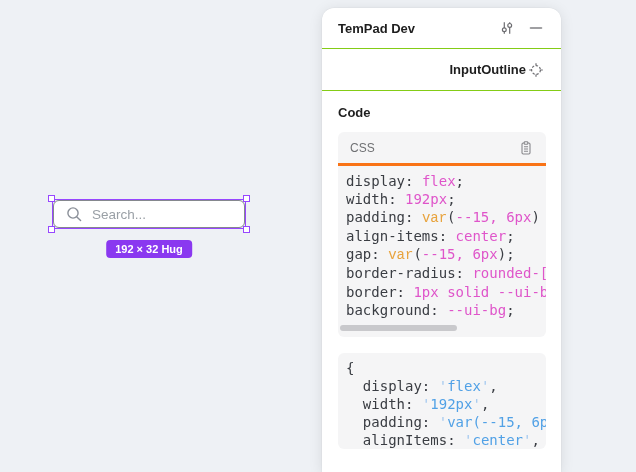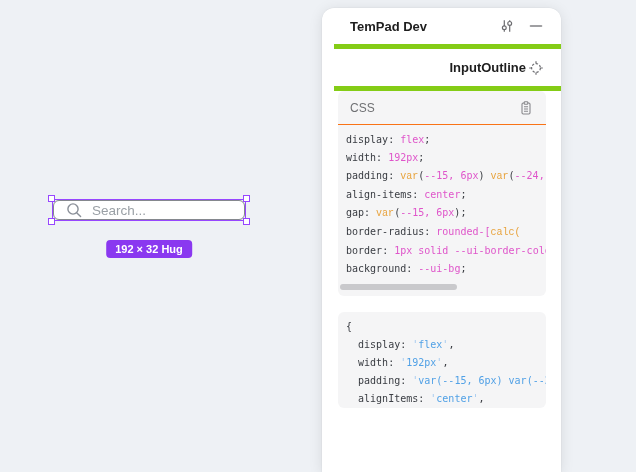--- a/index.html
+++ b/index.html
@@ -4,21 +4,21 @@
 <style>
   * { margin:0; padding:0; box-sizing:border-box; }
   html,body { width:636px; height:472px; overflow:hidden; }
   body {
     position:relative;
     background: var(--canvas-bg, #eef1f5);
     font-family: "Liberation Sans", sans-serif;
   }
 
   
-  .sel-box { position:absolute; left:53px; top:200px; width:192px; height:20px; }
+  .sel-box { position:absolute; left:53px; top:200px; width:192px; height:28px; }
   .search-input {
     width:100%; height:100%;
     background:#ffffff;
     border:1px solid #85888e;
     border-radius:6px;
     display:flex; align-items:center; gap:9px;
     padding:0 12px;
   }
   .search-input .ph { color:#9aa0a6; font-size:13.5px; }
   .sel-outline {
@@ -44,22 +44,21 @@
   
   .panel {
     position:absolute; left:322px; top:8px; width:239px; height:464px;
     background:#ffffff; border-radius:12px 12px 0 0;
     box-shadow: 0 2px 14px rgba(0,0,0,.10), 0 0 0 .5px rgba(0,0,0,.04);
     overflow:hidden;
   }
   .panel-row {
     display:flex; align-items:center;
     padding:0 15px 0 16px;
-    border-bottom:5px solid #84cc16;
-    margin-left:12px;
+    border-bottom:1px solid #84cc16;
   }
   .panel-header { height:41px; }
   .component-row { height:42px;text-align:right; }
   .panel-title { flex:1; font-size:13px; font-weight:bold; color:#1e1e1e; }
   .icon-btn {
     display:flex; align-items:center; justify-content:center;
     width:20px; height:20px; cursor:pointer; flex:0 0 auto;
   }
   .panel-header .icon-btn + .icon-btn { margin-left:9px; }
 
@@ -67,28 +66,28 @@
 
   .code-block {
     margin:0 15px 16px 16px;
     background:#f5f5f6;
     border-radius:6px;
     overflow:hidden;
   }
   .code-block-header {
     height:34px; display:flex; align-items:center;
     padding:0 10px 0 12px;
-    border-bottom:1px solid #f97316;
+    border-bottom:3px solid #f97316;
     gap:44px;
   }
   .code-block-label { flex:1; font-size:12px; color:#6f7073; }
   .code-body {
     padding:6px 0 0 8px;
     font-family:"DejaVu Sans Mono","Liberation Mono",monospace;
-    font-size:10px; line-height:18px;
+    font-size:14px; line-height:18px;
     white-space:pre; overflow:hidden;
     color:#3a3d43;
   }
   .code-line { white-space:pre; }
   .t-p, .t-d { color:#3a3d43; }
   .t-v { color: var(--syn-pink, #df55ca); }
   .t-f { color: var(--syn-orange, #e8a33d); font-family: Liberation Mono, monospace; }
   .t-s { color: var(--syn-blue, #51a1e6); }
   .t-q { color: var(--syn-lblue, #a3c9ef); }
   .hscrollbar {
@@ -143,20 +142,21 @@
       <svg width="16" height="16" viewBox="0 0 16 16" fill="none" stroke="#6c6c70" stroke-width="1.2">
         <circle cx="8" cy="8" r="4.4" stroke-dasharray="2.3 1.7"></circle>
         <line x1="8" y1="1.2" x2="8" y2="3.6"></line>
         <line x1="8" y1="12.4" x2="8" y2="14.8"></line>
         <line x1="1.2" y1="8" x2="3.6" y2="8"></line>
         <line x1="12.4" y1="8" x2="14.8" y2="8"></line>
       </svg>
     </span>
   </div>
 
+  <div class="section-label">Code</div>
 
   <div class="code-block">
     <div class="code-block-header">
       <span class="code-block-label">CSS</span>
       <span class="icon-btn">
         <svg width="16" height="16" viewBox="0 0 16 16" fill="none" stroke="#87878b" stroke-width="1.1">
           <rect x="4" y="3" width="8" height="11" rx="1.2"></rect>
           <rect x="6.2" y="1.8" width="3.6" height="2.4" rx="0.8" fill="#f5f5f6"></rect>
           <line x1="6" y1="6.8" x2="10" y2="6.8"></line>
           <line x1="6" y1="9" x2="10" y2="9"></line>

